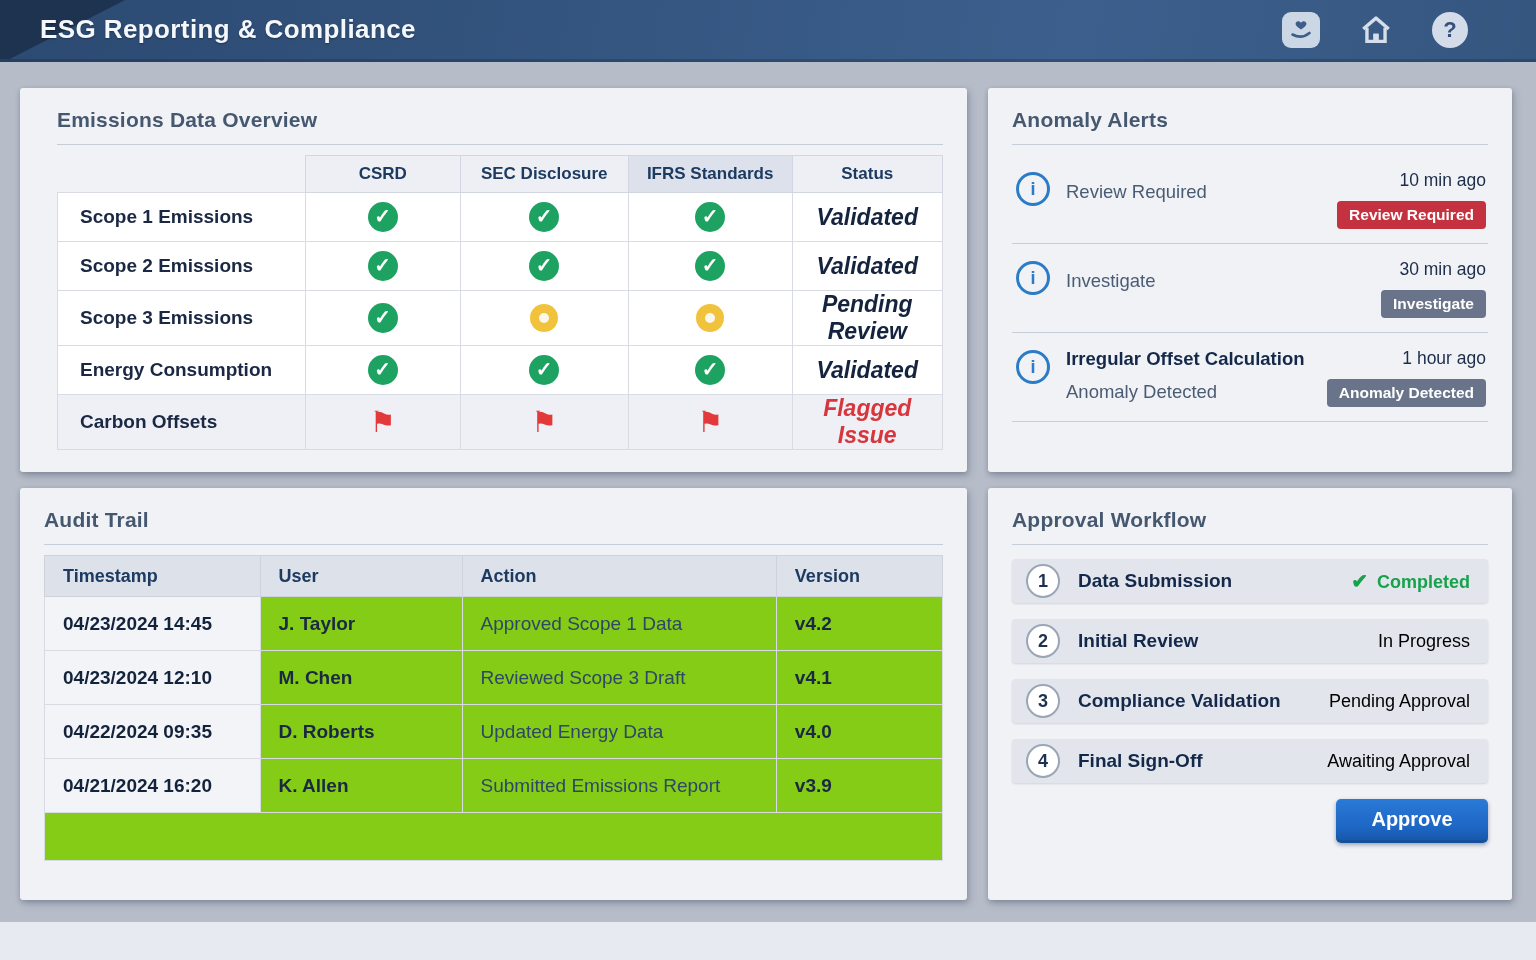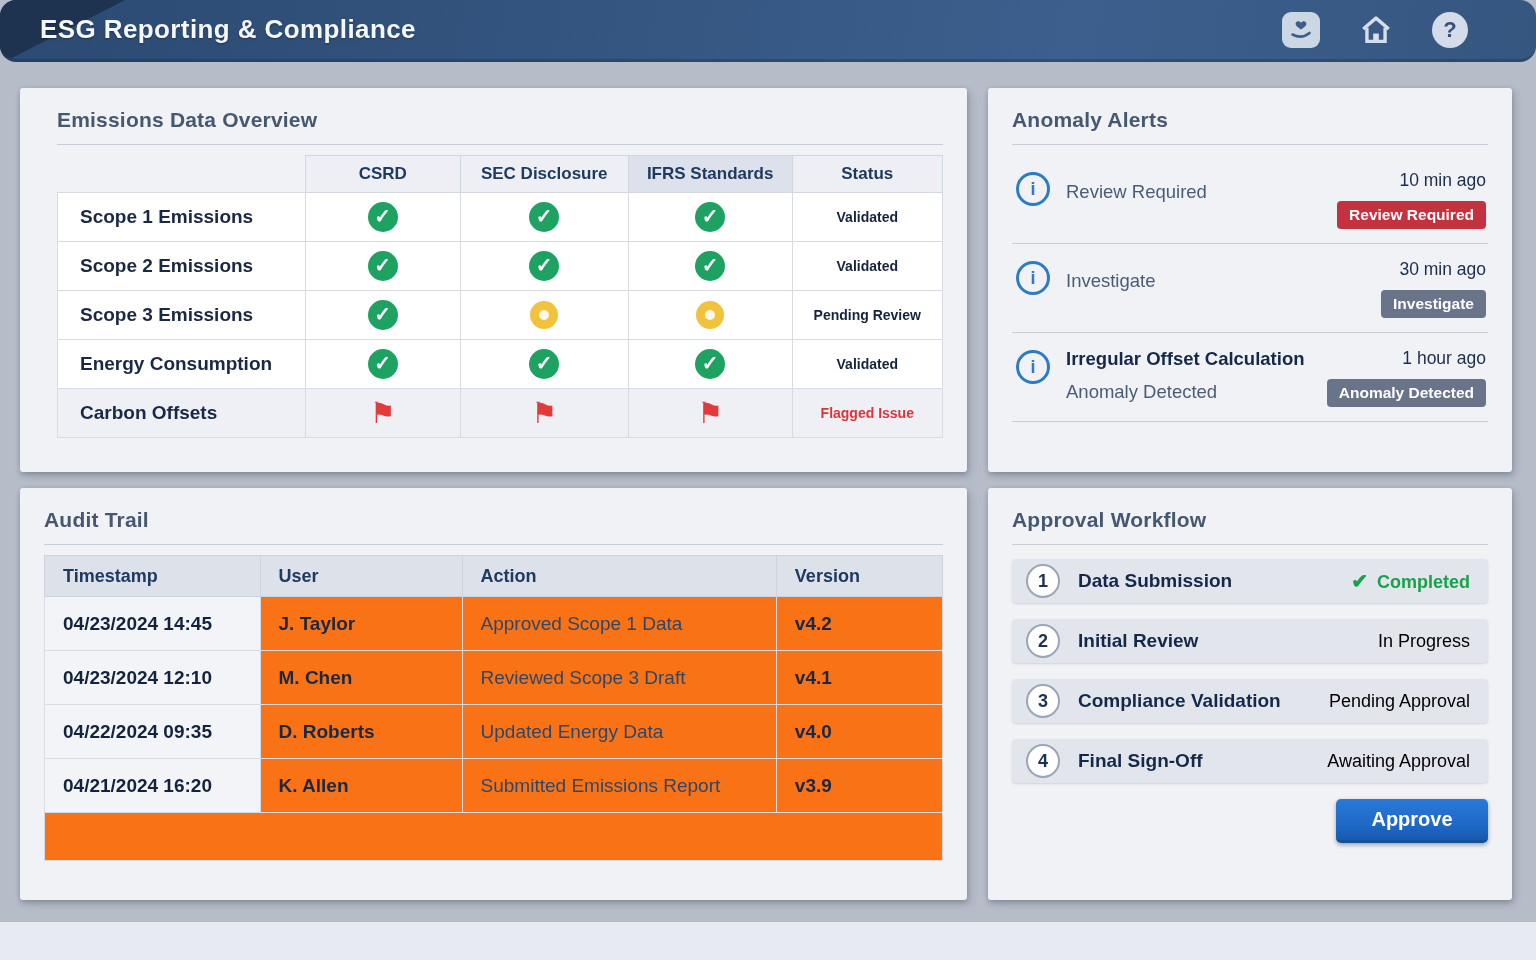--- a/index.html
+++ b/index.html
@@ -6,21 +6,20 @@
   html,body { width:1536px; height:960px; overflow:hidden; }
   body { font-family:"Liberation Sans", sans-serif; background:#b6bcc8; }
   .page { position:relative; width:1536px; height:960px; background:#b6bcc8; }
 
   
   .header {
     position:relative; height:62px; overflow:hidden;
     background:linear-gradient(100deg,#2c4a72 0%,#33547e 35%,#3c5f8d 70%,#35567f 100%);
     display:flex; align-items:center; padding:0 36px;
     border-bottom:3px solid rgba(15,30,50,.25);
-    border-radius:16px;
   }
   .header-corner {
     position:absolute; top:0; left:0; width:0; height:0;
     border-top:64px solid #1e3350; border-right:125px solid transparent;
   }
   .header-title {
     position:relative; color:#f4f7fb; font-size:26px; font-weight:bold;
     letter-spacing:.4px; margin-left:4px; text-shadow:0 1px 2px rgba(0,0,0,.35);
   }
   .header-icons { margin-left:auto; display:flex; align-items:center; gap:38px; padding-right:32px; }
@@ -49,41 +48,41 @@
   .etable { width:100%; border-collapse:collapse; margin-top:6px; }
   .etable th {
     height:37px; background:#edeff4; border:1px solid #d2d6e0;
     font-size:17px; font-weight:bold; color:#1d3b60; text-align:center;
   }
   .etable th.blank { background:transparent; border:none; }
   .etable th.hl { background:#dde1ec; }
   .etable td { height:49px; background:#fff; border:1px solid #d8dbe3; text-align:center; }
   .etable td.rowlabel { text-align:left; padding-left:22px; font-size:19px; font-weight:600; color:#1a2843; }
   .etable tr.shaded td { background:#eef0f5; }
-  .etable td.status { font-size:14px; font-weight:bold; }
+  .etable td.status { font-size:23px; font-weight:bold;font-style:italic; }
   .st-validated, .st-pending { color:#15243e; }
   .st-flagged { color:#d6363c; }
 
   .cell-ic { display:inline-block; vertical-align:middle; }
   .ic-check { width:30px; height:30px; border-radius:50%; background:#1ea262; position:relative; }
   .ic-check::after { content:"✓"; position:absolute; left:50%; top:50%; transform:translate(-50%,-54%);
                      color:#fff; font-weight:bold; font-size:20px; }
   .ic-pending { width:28px; height:28px; border-radius:50%; background:#f1c33c; position:relative; }
   .ic-pending::after { content:""; position:absolute; left:50%; top:50%; transform:translate(-50%,-50%);
                        width:10px; height:10px; border-radius:50%; background:#fcf7ec; }
   .ic-flag { font-size:29px; line-height:1; color:#e23a3a; }
   .ic-flag::after { content:"⚑"; }
 
   
   .atable { width:100%; border-collapse:collapse; margin-top:8px; }
   .atable th {
     height:41px; background:#dde1ea; border:1px solid #cdd2dd;
     font-size:18px; font-weight:bold; color:#1d3b60; text-align:left; padding-left:18px;
   }
-  .atable td { height:54px; background:#f97316; border:1px solid #d8dbe3;
+  .atable td { height:54px; background:#84cc16; border:1px solid #d8dbe3;
                font-size:19px; color:#1a2843; text-align:left; padding-left:18px; }
   .atable td.ts { background:#f3f4f8; font-weight:bold; color:#14233c; }
   .atable td.usr { font-weight:600; }
   .atable td.act { color:#2e4668; }
   .atable td.ver { font-weight:bold; }
   .atable td.filler { height:48px; border-top:1px solid #d8dbe3; }
 
   
   .alert-item { display:flex; align-items:flex-start; padding:15px 2px 14px; border-bottom:1px solid #c7cdd8; }
   .info-ic { flex:none; width:34px; height:34px; border-radius:50%; border:3px solid #2b7bc7;

